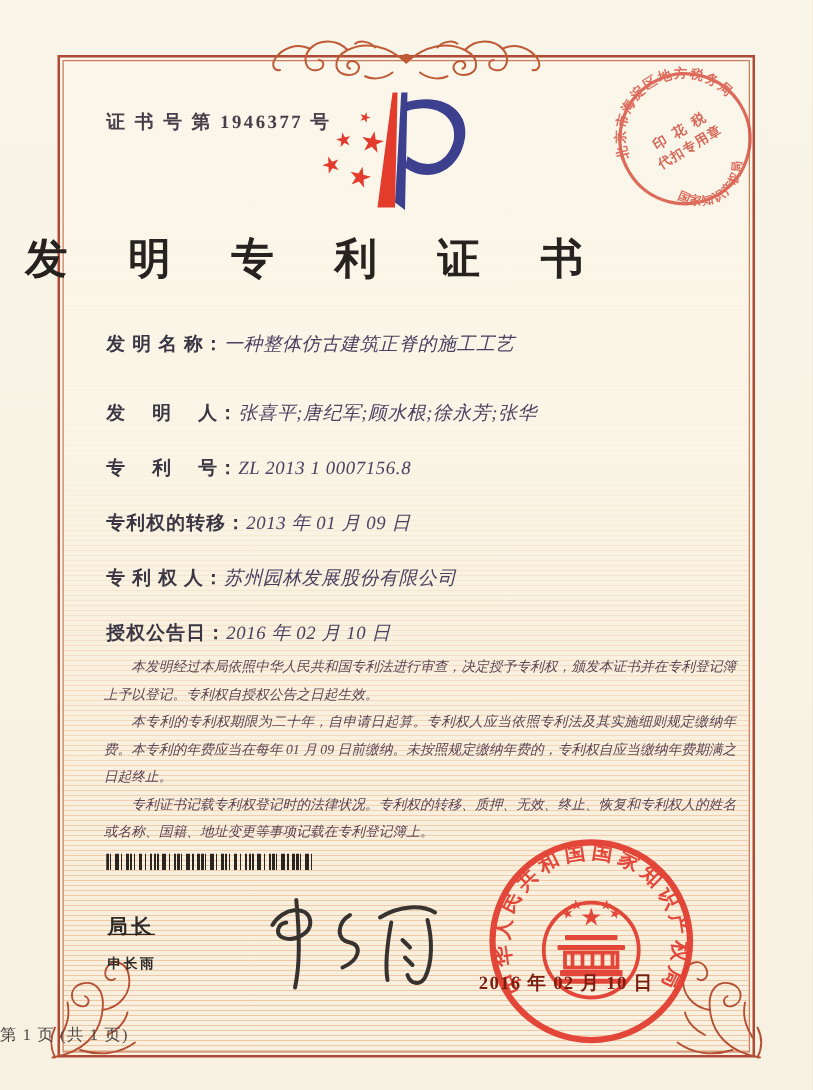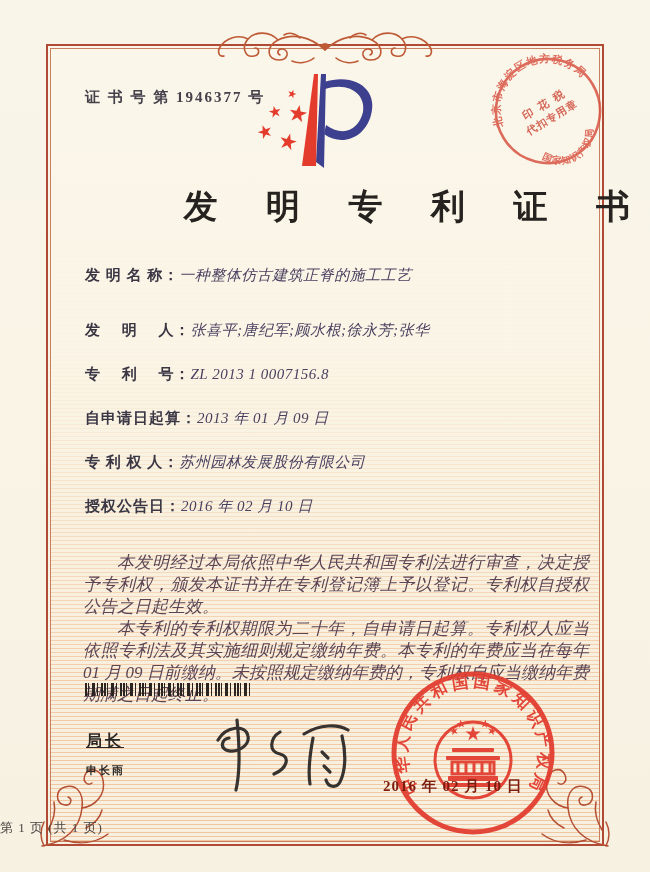--- a/index.html
+++ b/index.html
@@ -30,32 +30,32 @@
   .corner.br{right:34px;bottom:18px;transform:scaleX(-1);}
   
   .cert-no{
     position:absolute;left:85px;top:88px;z-index:4;
     font-size:15px;letter-spacing:2px;color:#45404a;font-weight:600;
   }
   .logo{position:absolute;left:252px;top:70px;z-index:4;}
   .tax-stamp{position:absolute;left:489px;top:52px;z-index:5;transform:rotate(-31deg);opacity:.85;}
   .title{
     position:absolute;left:0;right:0;top:184px;z-index:4;
-    text-align:right;font-size:34px;font-weight:bold;color:#26221f;
+    text-align:left;font-size:34px;font-weight:bold;color:#26221f;
     letter-spacing:20px;text-indent:20px;
   }
   .fields{position:absolute;left:85px;right:60px;top:0;z-index:4;}
   .field-row{position:absolute;left:0;font-size:15px;white-space:nowrap;}
   .field-label{color:#3a3644;font-weight:700;letter-spacing:1px;}
   .field-value{color:#4a4060;letter-spacing:0.5px;font-style:italic;}
   .row-0{top:266px;} .row-1{top:321px;} .row-2{top:365px;}
   .row-3{top:409px;} .row-4{top:453px;} .row-5{top:497px;}
   .body-text{
-    position:absolute;left:83px;width:506px;top:552px;z-index:4;
-    font-size:17px;line-height:22px;color:#5c4454;
+    position:absolute;left:83px;width:506px;top:523px;z-index:4;
+    font-size:11px;line-height:22px;color:#5c4454;
     text-align:justify;font-style:italic;
   }
   .body-text p{margin:0;text-indent:2em;}
   .barcode{
     position:absolute;left:85px;top:683px;width:166px;height:13px;z-index:4;
     background:repeating-linear-gradient(90deg,
       #2b2521 0 2px,transparent 2px 3px,
       #2b2521 3px 4px,transparent 4px 7px,
       #2b2521 7px 10px,transparent 10px 12px,
       #2b2521 12px 13px,transparent 13px 16px,
@@ -157,28 +157,29 @@
       <textPath href="#taxArcBottom" startOffset="50%" text-anchor="middle">国家知识产权局</textPath>
     </text>
   </svg>
 
   <div class="title">发 明 专 利 证 书</div>
 
   <div class="fields">
     <div class="field-row row-0"><span class="field-label">发 明 名 称</span><span class="field-label">：</span><span class="field-value">一种整体仿古建筑正脊的施工工艺</span></div>
     <div class="field-row row-1"><span class="field-label">发　 明　 人</span><span class="field-label">：</span><span class="field-value">张喜平;唐纪军;顾水根;徐永芳;张华</span></div>
     <div class="field-row row-2"><span class="field-label">专　 利　 号</span><span class="field-label">：</span><span class="field-value">ZL 2013 1 0007156.8</span></div>
-    <div class="field-row row-3"><span class="field-label">自申请日起算</span><span class="field-label">：</span><span class="field-value">2013 年 01 月 09 日</span></div>
+    <div class="field-row row-3"><span class="field-label">专利权的转移</span><span class="field-label">：</span><span class="field-value">2013 年 01 月 09 日</span></div>
     <div class="field-row row-4"><span class="field-label">专 利 权 人</span><span class="field-label">：</span><span class="field-value">苏州园林发展股份有限公司</span></div>
     <div class="field-row row-5"><span class="field-label">授权公告日</span><span class="field-label">：</span><span class="field-value">2016 年 02 月 10 日</span></div>
   </div>
 
   <div class="body-text">
     <p>本发明经过本局依照中华人民共和国专利法进行审查，决定授予专利权，颁发本证书并在专利登记簿上予以登记。专利权自授权公告之日起生效。</p>
     <p>本专利的专利权期限为二十年，自申请日起算。专利权人应当依照专利法及其实施细则规定缴纳年费。本专利的年费应当在每年 01 月 09 日前缴纳。未按照规定缴纳年费的，专利权自应当缴纳年费期满之日起终止。</p>
+    <p>专利证书记载专利权登记时的法律状况。专利权的转移、质押、无效、终止、恢复和专利权人的姓名或名称、国籍、地址变更等事项记载在专利登记簿上。</p>
   </div>
 
   <div class="barcode"></div>
 
   <div class="director-title">局长</div>
   <div class="director-name">申长雨</div>
 
   <svg class="signature" width="160" height="85" viewBox="0 0 160 85">
     <g fill="none" stroke="#221f1e" stroke-width="3.2" stroke-linecap="round" stroke-linejoin="round" opacity="0.9">
       <path d="M22,30 C30,16 50,14 52,26 C54,36 40,44 30,40 C24,37 26,29 33,28"></path>

